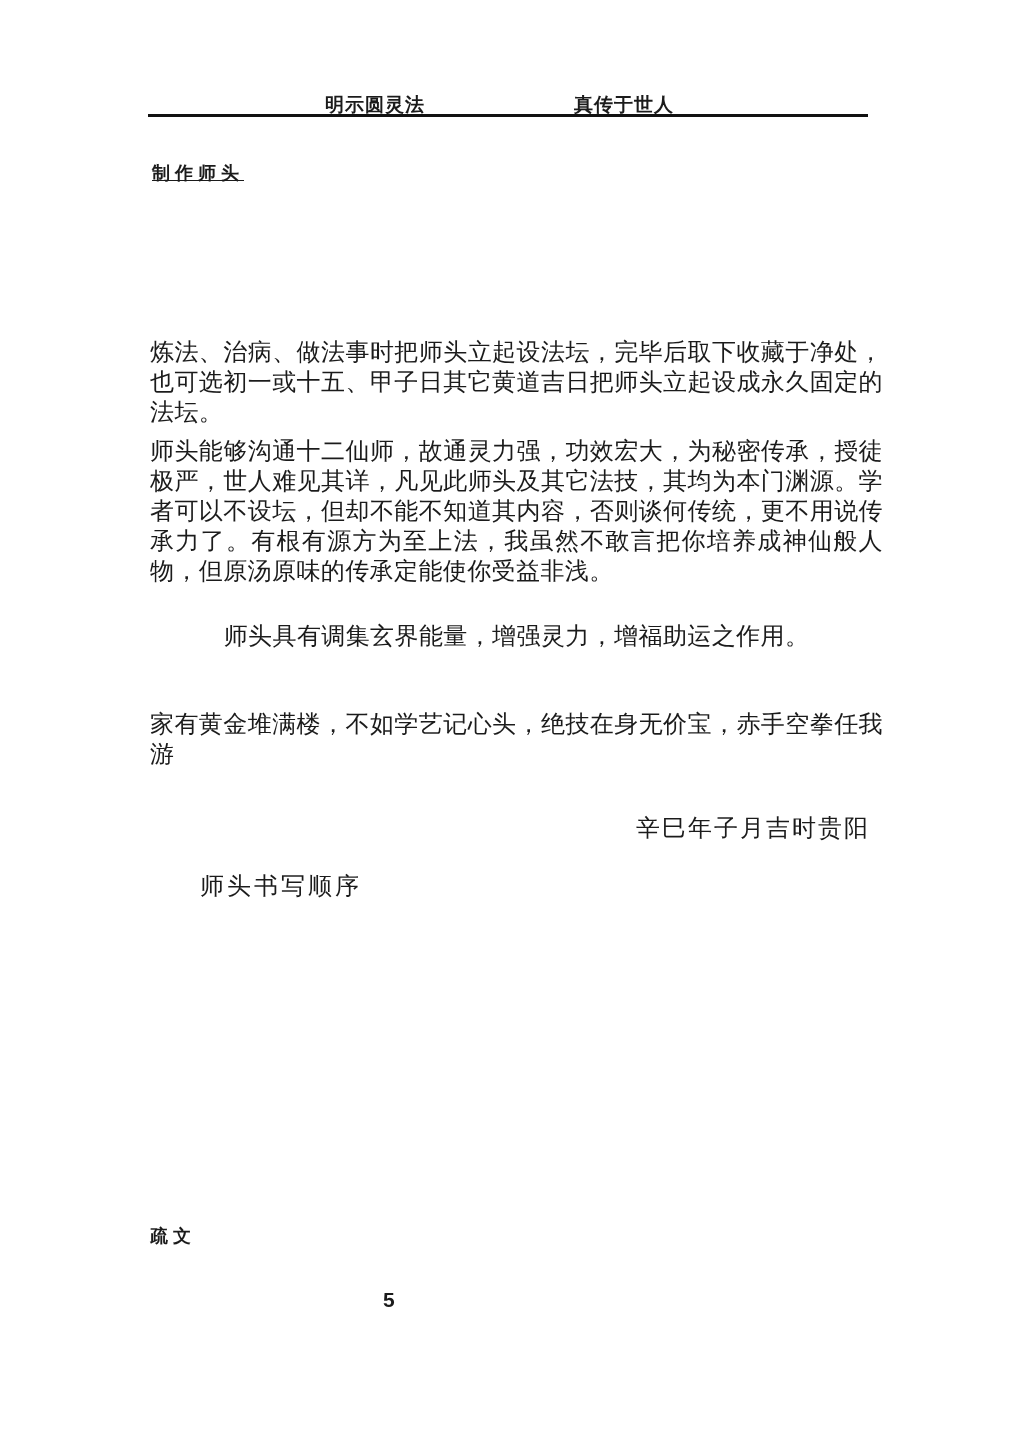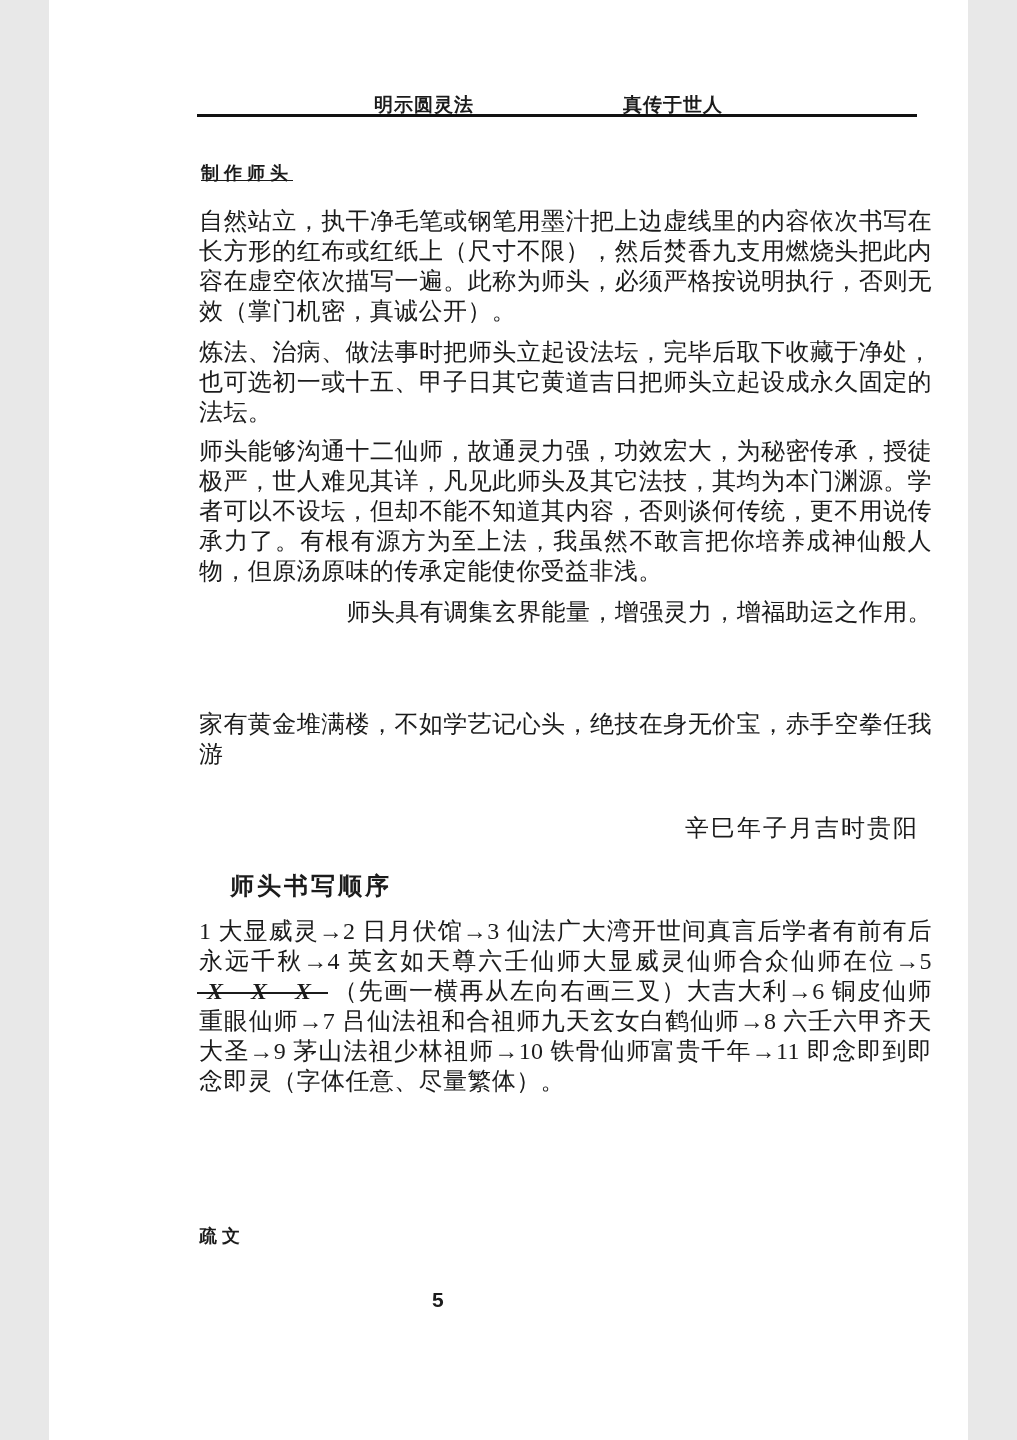--- a/index.html
+++ b/index.html
@@ -2,21 +2,21 @@
 <html><head>
 <meta charset="utf-8">
 <style>
   html, body {
     margin: 0;
     padding: 0;
     background: #e8e8e8;
   }
   .page {
     position: relative;
-    width: 919px;
+    width: 1017px;
     height: 1440px;
     margin: 0 auto;
     background: #ffffff;
     color: #1b1b1b;
     font-family: "Liberation Serif", "DejaVu Serif", serif;
     overflow: hidden;
   }
   .abs { position: absolute; }
 
   
@@ -45,39 +45,39 @@
 
   
   .body-block {
     left: 150px;
     width: 733px;
     font-size: 24px;
     line-height: 30px;
     text-align: justify;
     letter-spacing: 0.4px;
   }
-  .single-line { text-align: right; }
+  .single-line { text-align: center; margin-top: 24px; }
 
   .signature-block {
     left: 265px;
     width: 600px;
     font-size: 23px;
     white-space: nowrap;
   }
   .dateline-block {
     left: 150px;
     width: 720px;
     font-size: 24px;
     text-align: right;
     letter-spacing: 2px;
   }
   .subheading-block {
-    left: 181px;
+    left: 200px;
     font-size: 24px;
-    font-weight: bold;
+    font-weight: normal;
     letter-spacing: 3px;
     white-space: nowrap;
   }
 
   
   .xxx-symbol {
     position: relative;
     display: inline-block;
     font-style: italic;
     font-weight: bold;
@@ -120,32 +120,28 @@
 <body>
 
 <div class="page">
 
   <div class="abs hdr-title hdr-left">明示圆灵法</div>
   <div class="abs hdr-title hdr-right">真传于世人</div>
   <div class="abs hdr-rule"></div>
 
   <div class="abs mini-heading y-sec1">制作师头</div>
 
-  <div class="abs body-block y-p1">自然站立，执干净毛笔或钢笔用墨汁把上边虚线里的内容依次书写在长方形的红布或红纸上（尺寸不限），然后焚香九支用燃烧头把此内容在虚空依次描写一遍。此称为师头，必须严格按说明执行，否则无效（掌门机密，真诚公开）。</div>
   <div class="abs body-block y-p2">炼法、治病、做法事时把师头立起设法坛，完毕后取下收藏于净处，也可选初一或十五、甲子日其它黄道吉日把师头立起设成永久固定的法坛。</div>
   <div class="abs body-block y-p3">师头能够沟通十二仙师，故通灵力强，功效宏大，为秘密传承，授徒极严，世人难见其详，凡见此师头及其它法技，其均为本门渊源。学者可以不设坛，但却不能不知道其内容，否则谈何传统，更不用说传承力了。有根有源方为至上法，我虽然不敢言把你培养成神仙般人物，但原汤原味的传承定能使你受益非浅。</div>
   <div class="abs body-block single-line y-p4">师头具有调集玄界能量，增强灵力，增福助运之作用。</div>
   <div class="abs body-block y-p6">家有黄金堆满楼，不如学艺记心头，绝技在身无价宝，赤手空拳任我游</div>
 
   <div class="abs dateline-block y-date">辛巳年子月吉时贵阳</div>
 
   <div class="abs subheading-block y-subhead">师头书写顺序</div>
 
-  <div class="abs body-block y-seq">
-    <span>1 大显威灵→2 日月伏馆→3 仙法广大湾开世间真言后学者有前有后永远千秋→4 英玄如天尊六壬仙师大显威灵仙师合众仙师在位→5 </span><span class="xxx-symbol">X X X</span><span> （先画一横再从左向右画三叉）大吉大利→6 铜皮仙师重眼仙师→7 吕仙法祖和合祖师九天玄女白鹤仙师→8 六壬六甲齐天大圣→9 茅山法祖少林祖师→10 铁骨仙师富贵千年→11 即念即到即念即灵（字体任意、尽量繁体）。</span>
-  </div>
 
 
   <div class="abs mini-heading y-footer">疏文</div>
 
   <div class="abs page-number y-pagenum">5</div>
 
 </div>
 
 </body></html>

